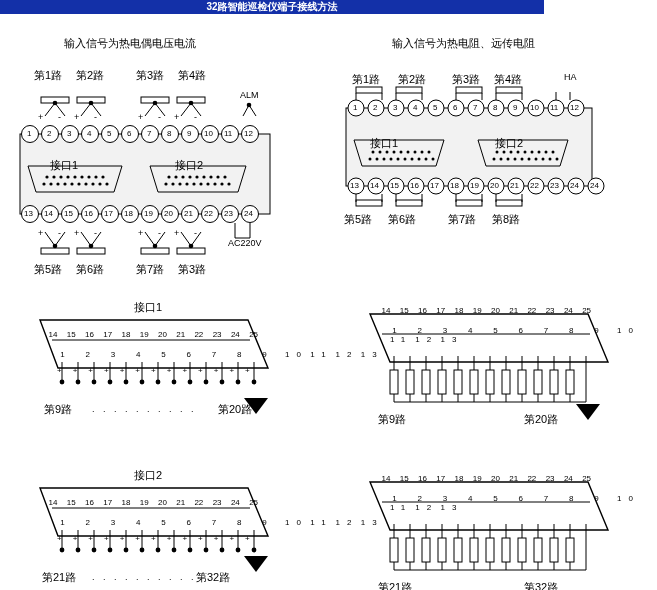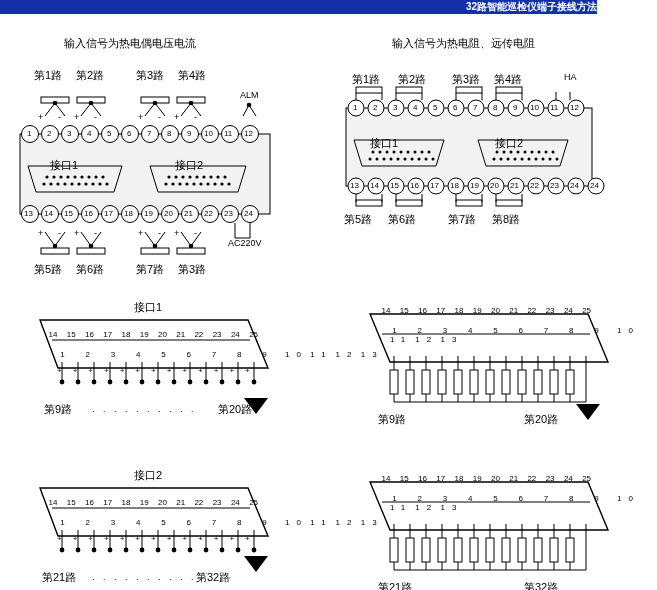--- a/index.html
+++ b/index.html
@@ -4,26 +4,26 @@
 <style>
   html,body{margin:0;padding:0;}
   body{
     width:657px;height:590px;
     background:#ffffff;
     font-family:"Liberation Sans","DejaVu Sans",sans-serif;
     position:relative;
     overflow:hidden;
   }
   .title-bar{
-    position:absolute;left:0;top:0;width:597px;height:14px;
+    position:absolute;left:0;top:0;width:544px;height:14px;
     background:#1330a8;
     color:#ffffff;
     font-size:10px;
     font-weight:bold;
-    text-align:right;
+    text-align:center;
     line-height:14px;
     letter-spacing:0px;
   }
   .abs{position:absolute;}
   .cap{
     font-size:11px;color:#000;white-space:nowrap;
   }
   .small{font-size:9px;}
   svg{display:block;}
   .term{font-size:8px;}

